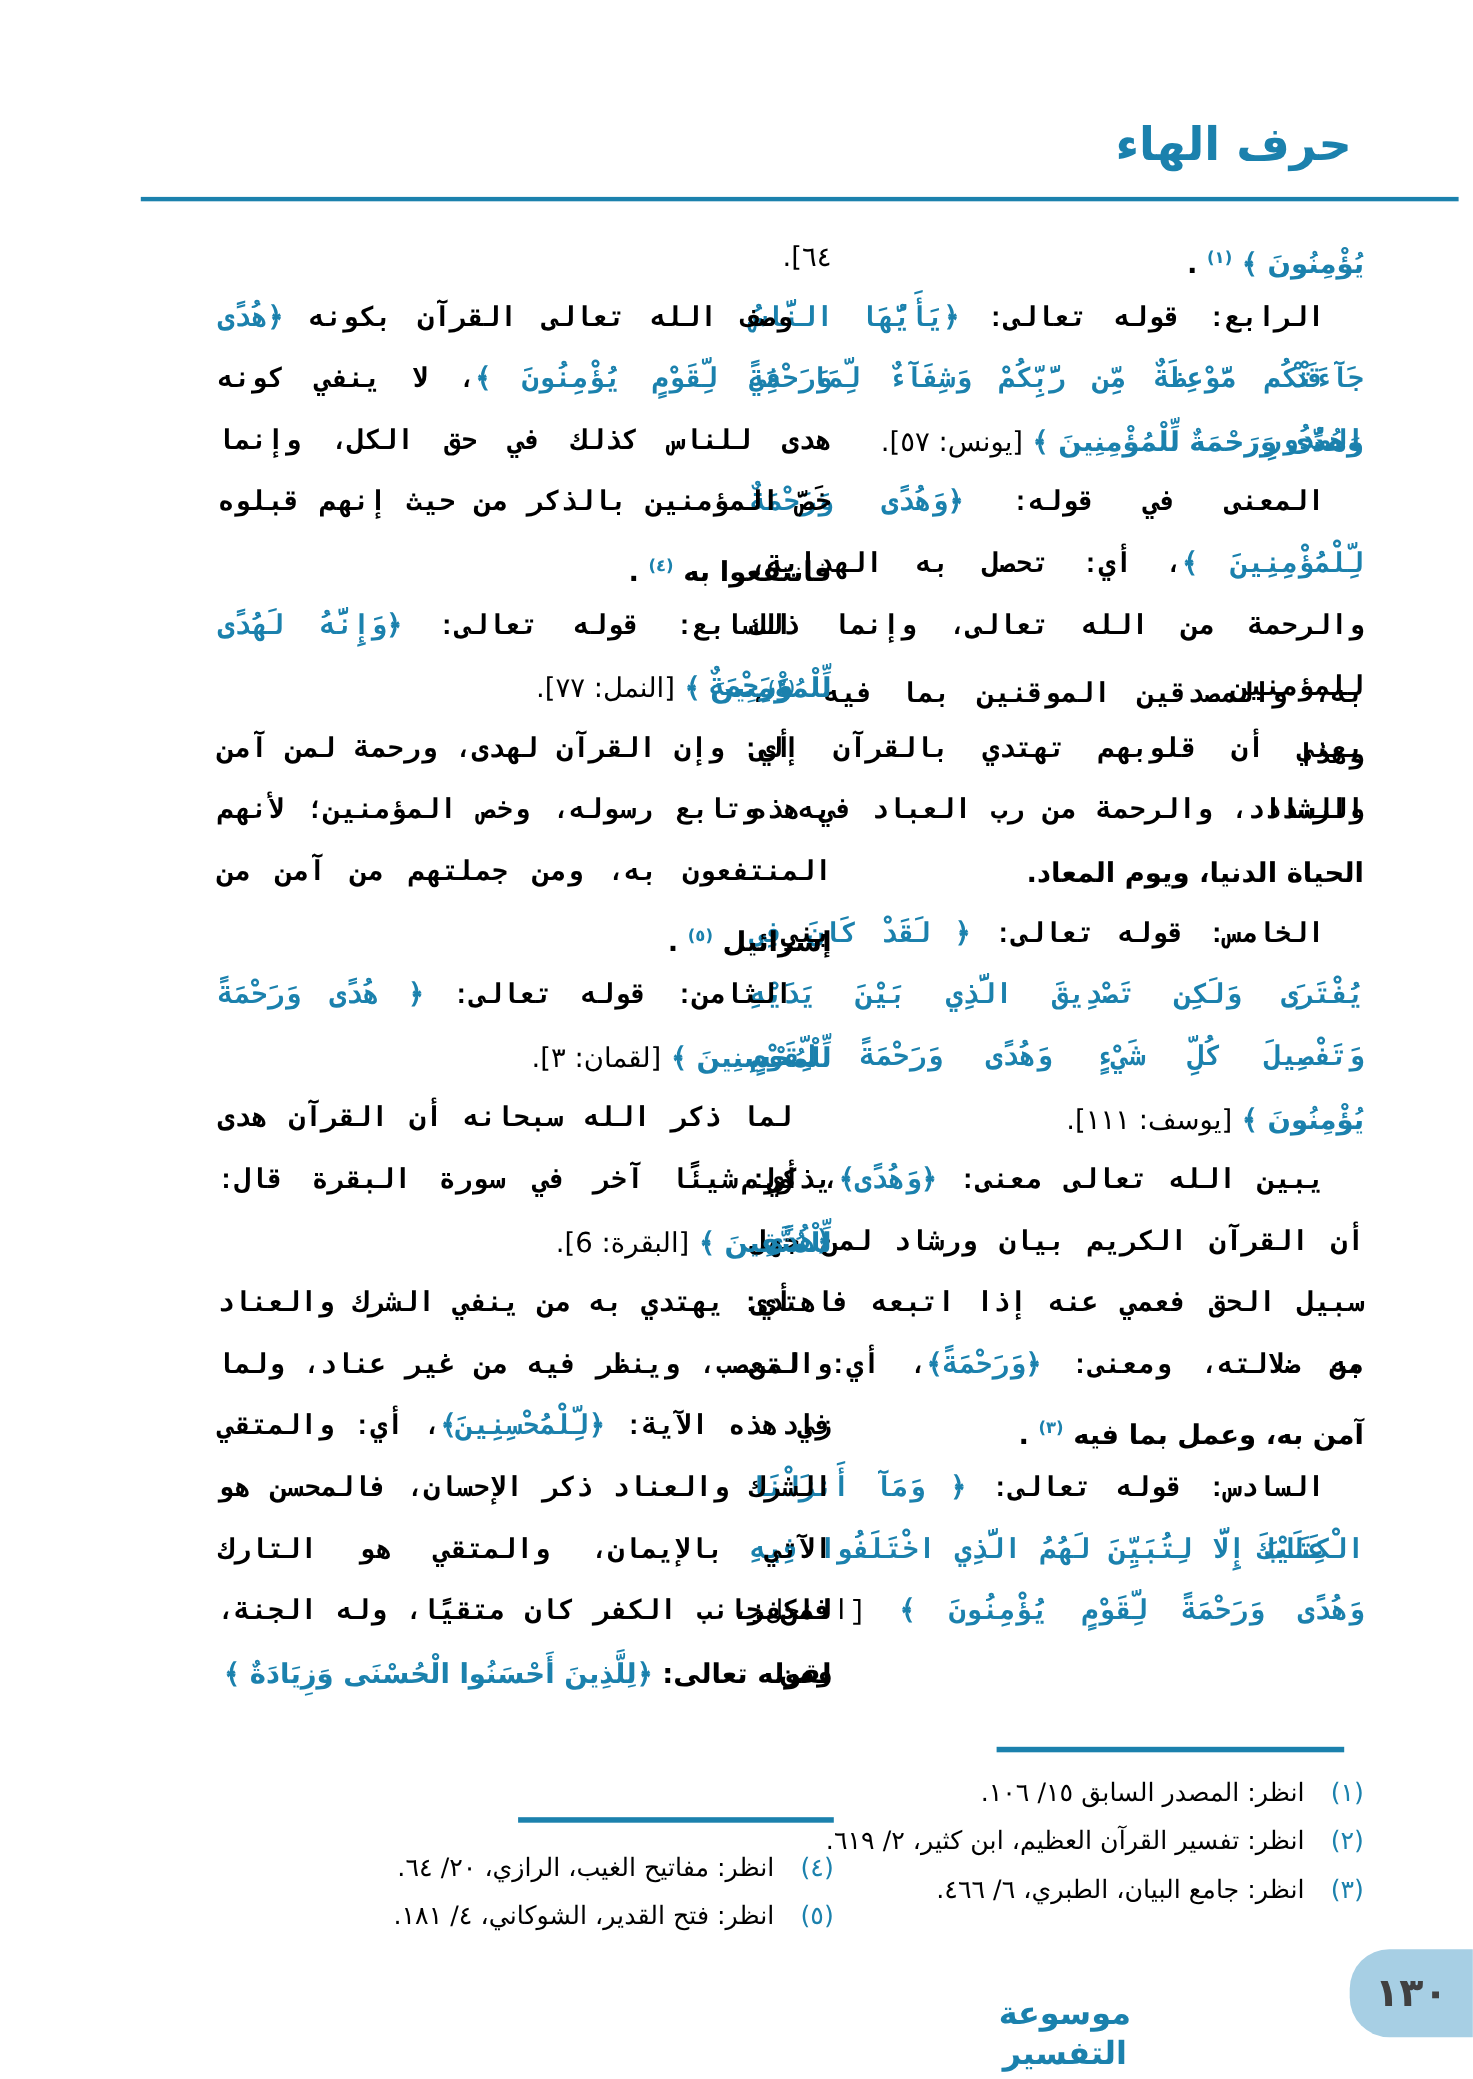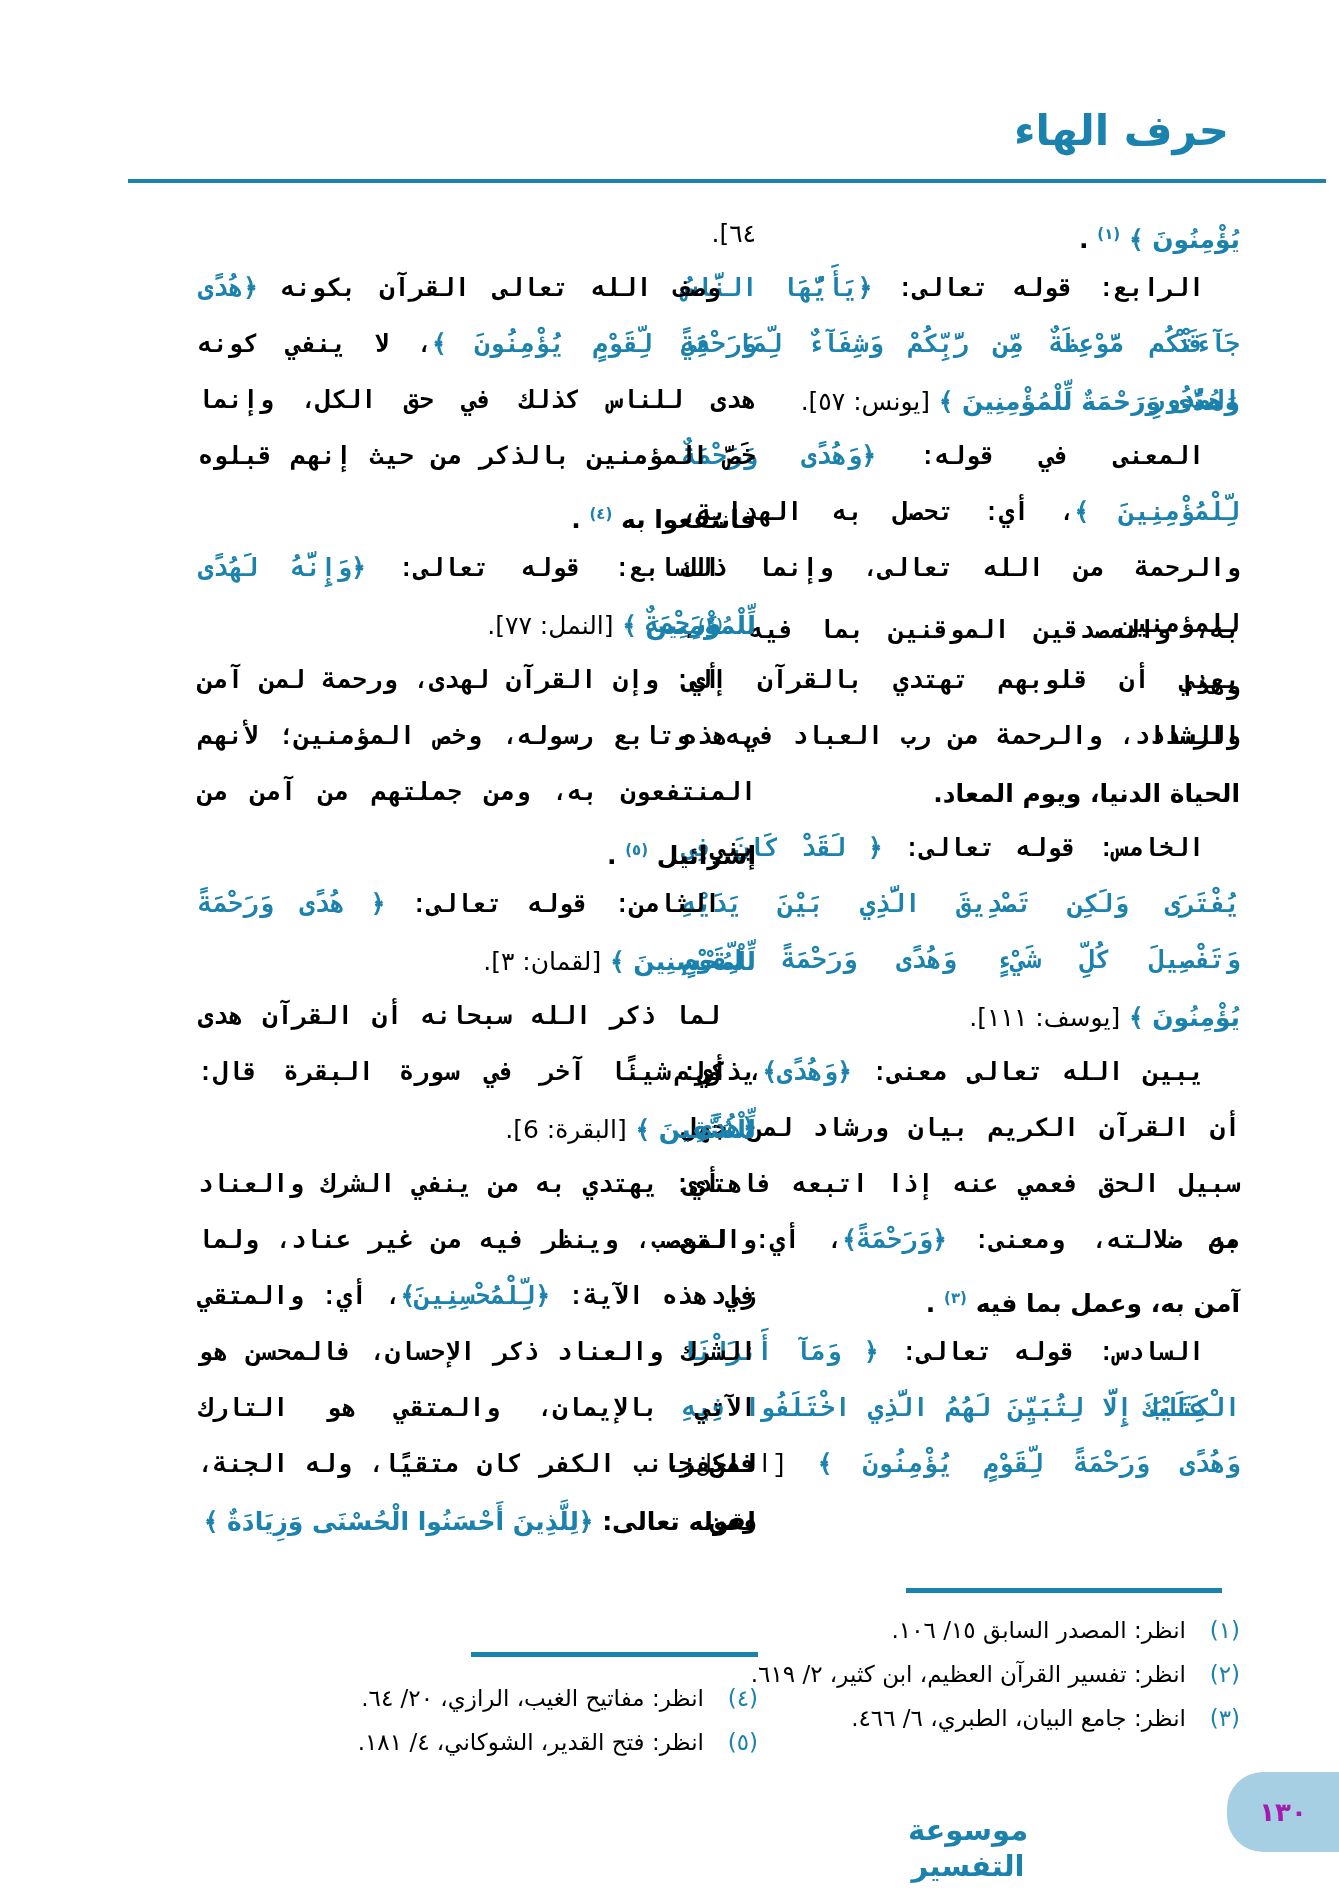--- a/index.html
+++ b/index.html
@@ -38,21 +38,21 @@
   .logo {
     position:absolute; top:1812px; right:264px; width:214px;
     text-align:center; color:var(--accent); line-height:1.25;
   }
   .logo-l1 { font-size:29px; font-weight:bold; }
   .logo-l2 { font-size:16px; font-weight:bold; }
   .pagenum {
     position:absolute; top:1772px; right:0; width:112px; height:80px;
     background:#a7cfe4; border-radius:36px 0 0 36px;
     display:flex; align-items:center; justify-content:center;
-    color:#a21caf; font-size:26px; font-weight:bold;
+    color:#404040; font-size:36px; font-weight:bold;
   }
 </style>
 </head>
 <body>
 
 <div class="page">
 
   <div class="header-title">حرف الهاء</div>
   <div class="header-rule"></div>
 

